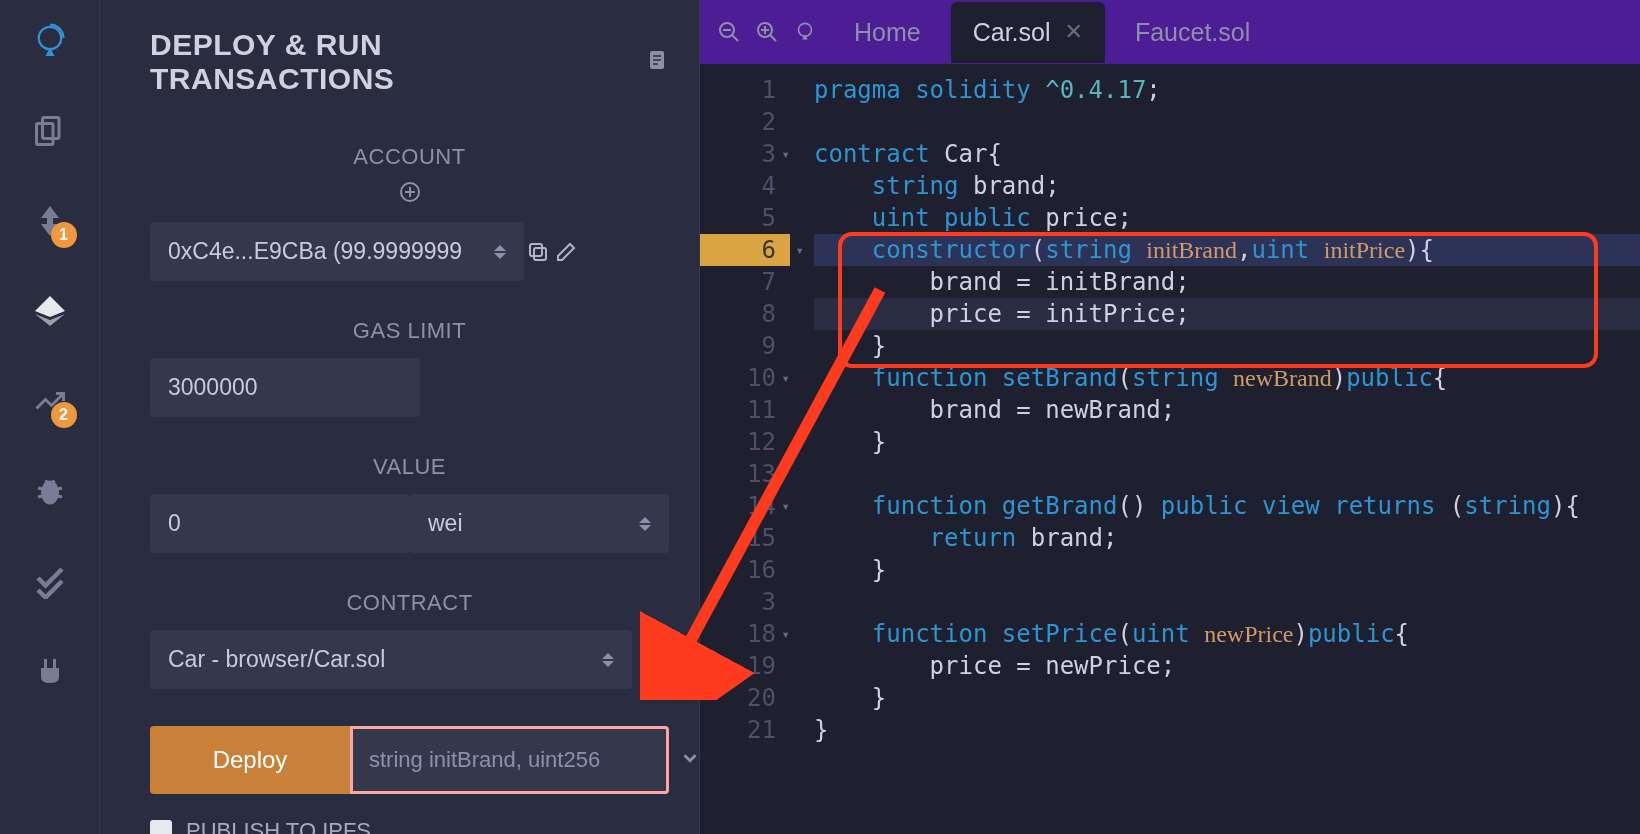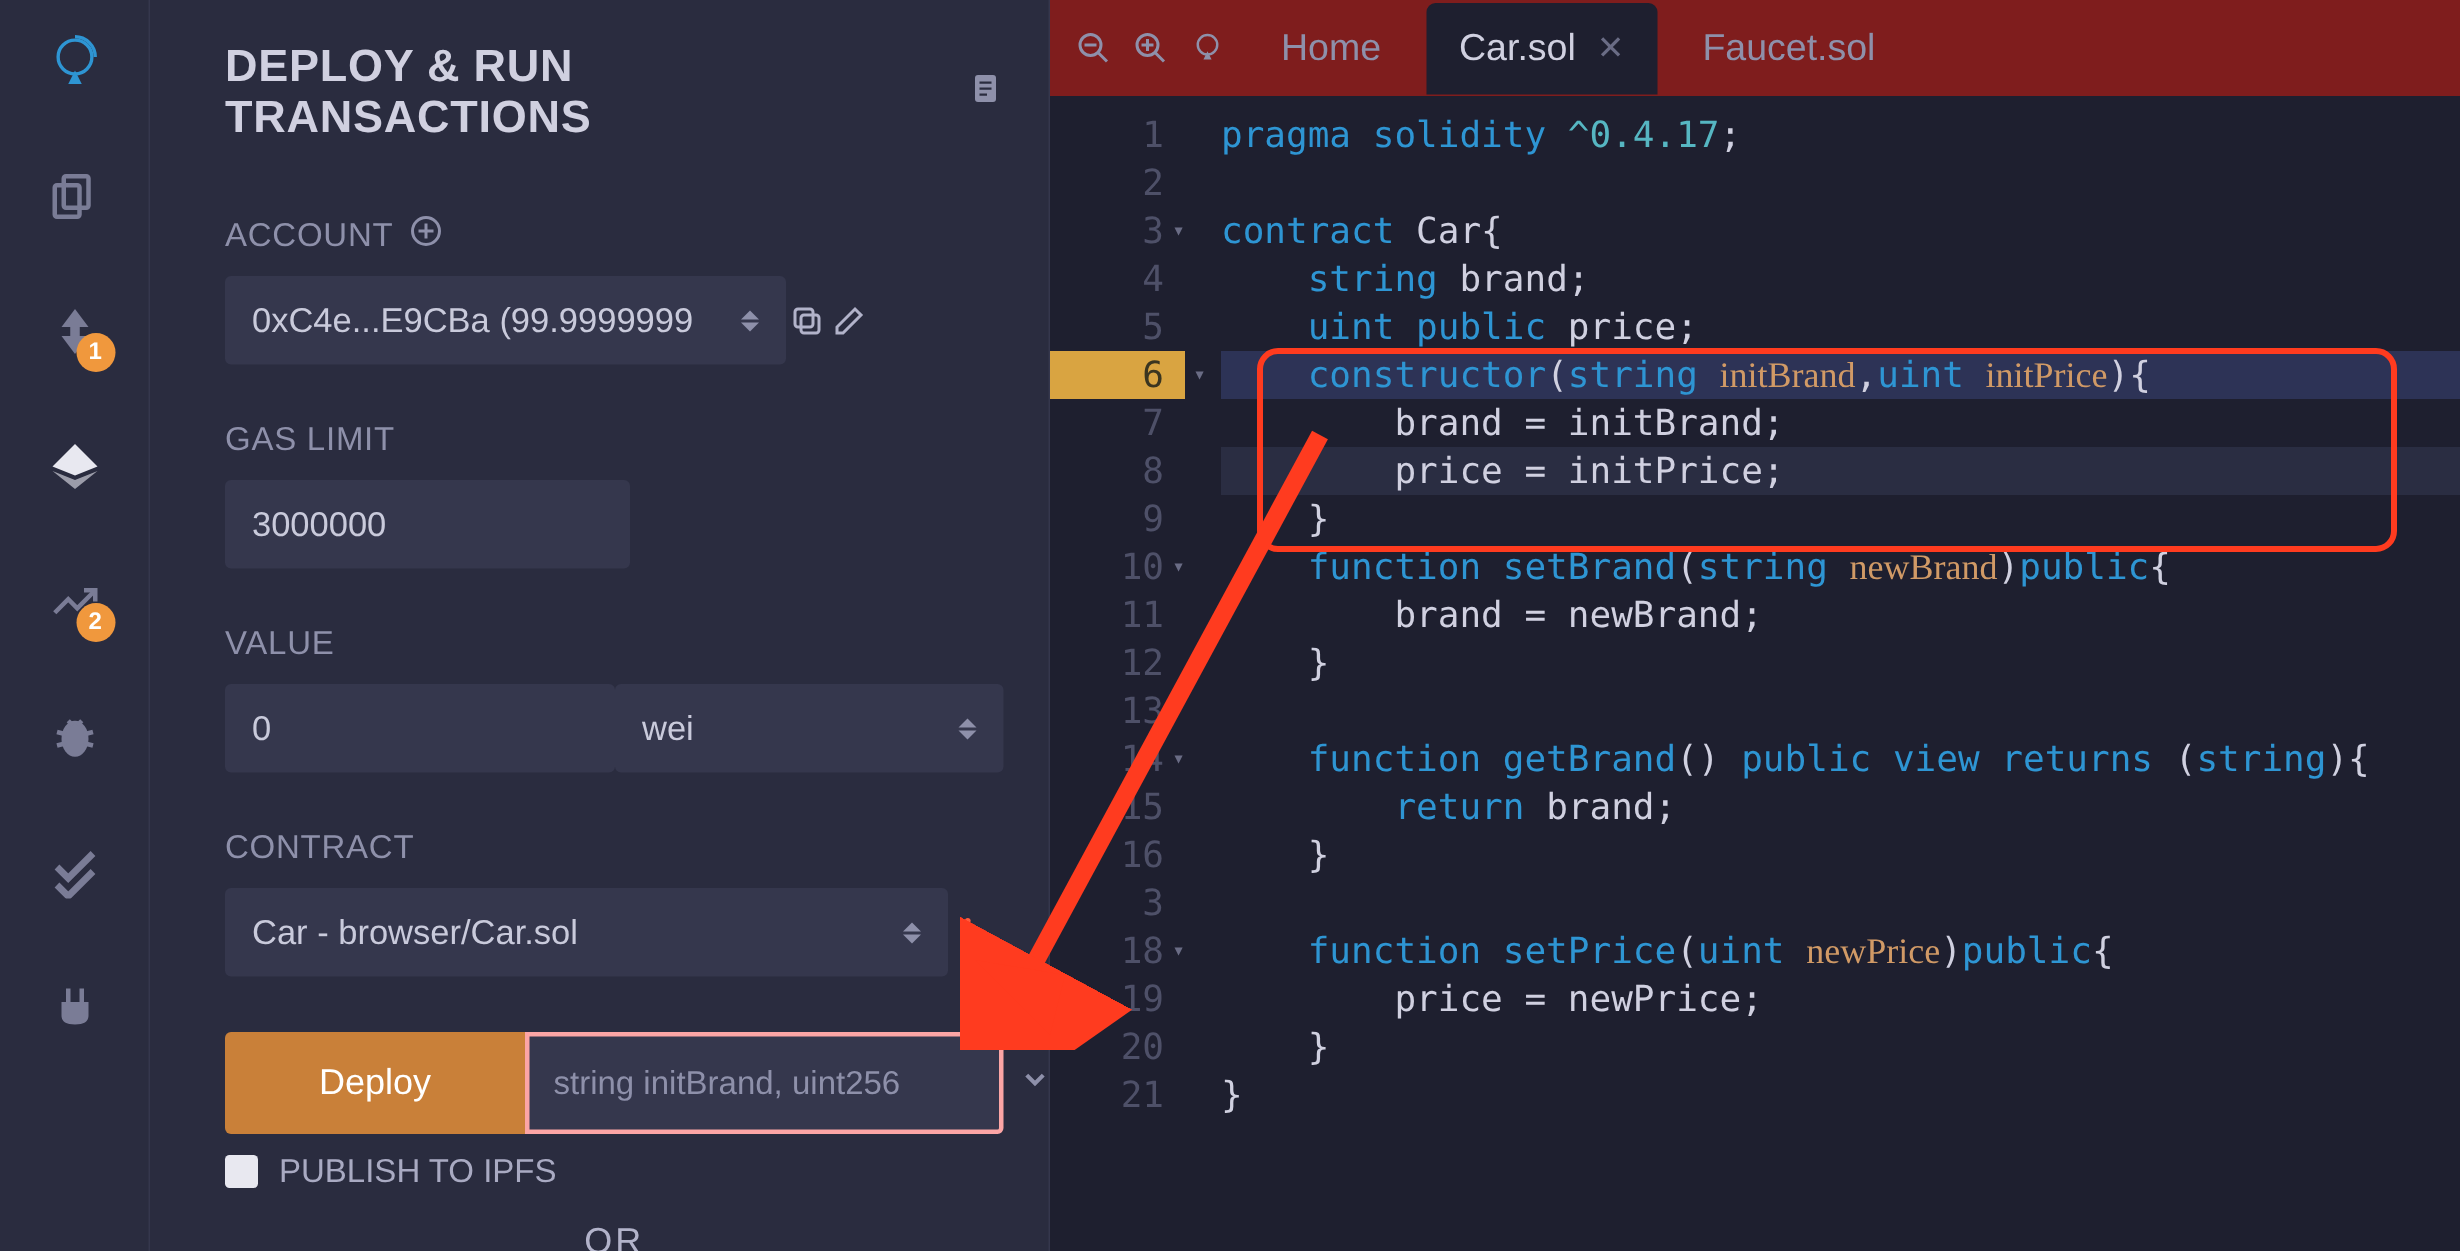--- a/index.html
+++ b/index.html
@@ -35,58 +35,58 @@
   background: #2a2c3f;
   padding: 28px 30px 20px 50px;
   border-right: 1px solid #35374d;
   overflow: hidden;
 }
 .panel-title {
   color: #d0d0e0; font-size: 30px; font-weight: 600; letter-spacing: 0.5px;
   display: flex; align-items: center; gap: 14px;
   margin-bottom: 48px;
 }
-.label-row { display: flex; align-items: center; gap: 12px; color: #8e90aa; font-size: 22px; margin-bottom: 14px; letter-spacing: 0.5px; }
+.label-row { display: flex; align-items: center; gap: 12px; color: #8e90aa; font-size: 22px; margin-bottom: 14px; letter-spacing: 0.5px; flex-direction: column; }
 .field-row { display: flex; align-items: center; gap: 0; margin-bottom: 37px; }
 .select, .input {
   background: #35374d; border: none; color: #c9cadb; font-size: 23px;
   padding: 16px 18px; border-radius: 4px; display: flex; align-items: center; justify-content: space-between;
 }
 .select { cursor: pointer; }
 .input { }
 .account-select { width: 374px; }
 .gas-input { width: 270px; }
 .value-input { width: 270px; }
 .unit-select { width: 269px; }
 .contract-select { width: 482px; }
 .updown { display: flex; flex-direction: column; gap: 2px; }
 .updown span { width: 0; height: 0; border-left: 6px solid transparent; border-right: 6px solid transparent; }
 .updown .up { border-bottom: 6px solid #8e90aa; }
 .updown .down { border-top: 6px solid #8e90aa; }
 .icon-btn { width: 28px; height: 28px; display: flex; align-items: center; justify-content: center; cursor: pointer; }
-.deploy-row { display: flex; align-items: stretch; margin-bottom: 12px; position: relative; }
+.deploy-row { display: flex; align-items: stretch; margin-bottom: 24px; position: relative; }
 .deploy-btn {
   background: #c98039; color: #fff; font-size: 24px; font-weight: 500;
   padding: 18px 36px; border: none; border-radius: 4px 0 0 4px; cursor: pointer;
   width: 200px;
 }
 .deploy-args {
   background: #35374d; color: #8e90aa; font-size: 22px;
   padding: 18px 16px; border-radius: 0 4px 4px 0; flex: 1;
   border: 3px solid #fca5a5;
   display: flex; align-items: center;
   width: 300px;
 }
 .deploy-chevron { position: absolute; right: -32px; top: 50%; transform: translateY(-50%); }
 .ipfs-row { display: flex; align-items: center; gap: 14px; font-size: 22px; color: #a9aac2; margin-bottom: 20px; }
 .checkbox { width: 22px; height: 22px; background: #e8e8f0; border-radius: 3px; cursor: pointer; }
 .or { text-align: center; color: #b2b3ca; font-size: 24px; letter-spacing: 2px; }
 .info-i { color: #ff5a3c; font-size: 26px; font-weight: bold; font-style: italic; font-family: Georgia, serif; margin-left: 8px; }
 
-.editor-pane { flex: 1; background: #7f1d1d; display: flex; flex-direction: column; }
+.editor-pane { flex: 1; background: #4c1d95; display: flex; flex-direction: column; }
 .editor-tabs { height: 64px; display: flex; align-items: center; gap: 8px; padding: 0 14px; }
 .toolbar-btn { width: 30px; height: 30px; display: flex; align-items: center; justify-content: center; cursor: pointer; }
 .tab {
   padding: 16px 22px; font-size: 25px; color: #8e90aa; cursor: pointer;
   display: flex; align-items: center; gap: 14px; border-radius: 6px 6px 0 0;
 }
 .tab.active { background: #1e1f2f; color: #d0d0e0; }
 .code-area { flex: 1; background: #1e1f2f; display: flex; font-family: "SF Mono", Menlo, Consolas, monospace; font-size: 24px; position: relative; }
 .gutter { width: 90px; text-align: right; color: #4e5068; padding: 10px 14px 0 0; user-select: none; background: #1e1f2f; }
 .gutter .ln { height: 32px; line-height: 32px; position: relative; }

